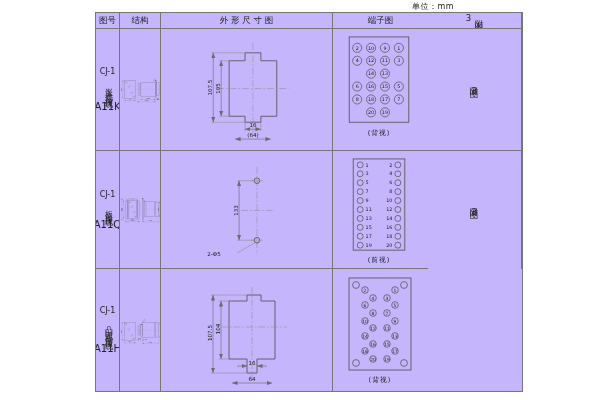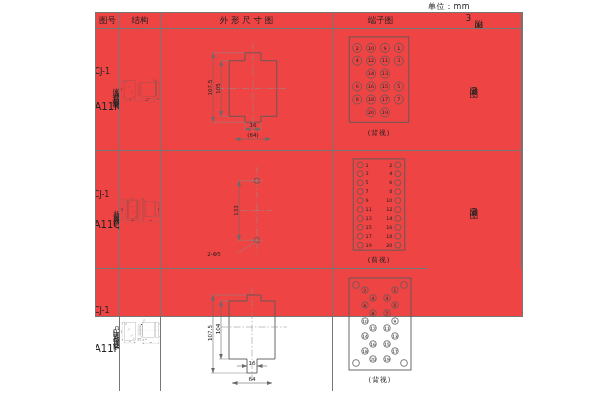--- a/index.html
+++ b/index.html
@@ -1,26 +1,26 @@
 <!DOCTYPE html>
 <html><head>
 <meta charset="utf-8">
 <style>
   html,body{margin:0;padding:0;background:#fff;}
   body{width:600px;height:400px;position:relative;font-family:"DejaVu Sans",sans-serif;overflow:hidden;}
-  .unit{position:absolute;left:428px;top:1px;font-size:8px;color:#222;letter-spacing:.5px;}
-  .tbl{position:absolute;left:95px;top:12px;width:428px;height:305px;border:1px solid #767676;
+  .unit{position:absolute;left:412px;top:1px;font-size:8px;color:#222;letter-spacing:.5px;}
+  .tbl{position:absolute;left:95px;top:12px;width:428px;height:380px;border:1px solid #767676;
        display:grid;grid-template-columns:24px 41px 172px 95px 94px;grid-template-rows:16px 122px 118px 122px;
-       background:#ef4444;box-sizing:border-box;}
+       background:#c4b5fd;box-sizing:border-box;}
   .cell{border-right:1px solid #767676;border-bottom:1px solid #767676;position:relative;
         display:flex;align-items:center;justify-content:center;box-sizing:border-box;overflow:hidden;}
   .cR{border-right:none;} .cB{border-bottom:none;}
   .hdr{font-size:8.5px;color:#222;white-space:nowrap;}
   .fig{writing-mode:vertical-rl;text-orientation:upright;font-size:8.5px;color:#222;letter-spacing:3px;}
-  .struct{display:flex;flex-direction:column;gap:5px;color:#222;}
+  .struct{display:flex;flex-direction:column;align-items:center;gap:5px;color:#222;}
   .ser{font-size:8px;} 
   .nm{writing-mode:vertical-rl;text-orientation:upright;font-size:8px;letter-spacing:2.5px;}
   .md{font-size:10px;}
   svg{display:block;width:100%;height:100%;}
   .s{stroke:#5a5a5a;stroke-width:.9;fill:none;}
   .tc{stroke:#5a5a5a;stroke-width:.8;fill:none;}
   .thin{stroke:#8a8a8a;stroke-width:.55;fill:none;}
   .cl{stroke:#909090;stroke-width:.55;fill:none;stroke-dasharray:7 2 1.5 2;}
   .dim{stroke:#6a6a6a;stroke-width:.6;fill:none;marker-start:url(#ar);marker-end:url(#ar);}
   .de{stroke:#6a6a6a;stroke-width:.6;fill:none;marker-end:url(#ar);}

